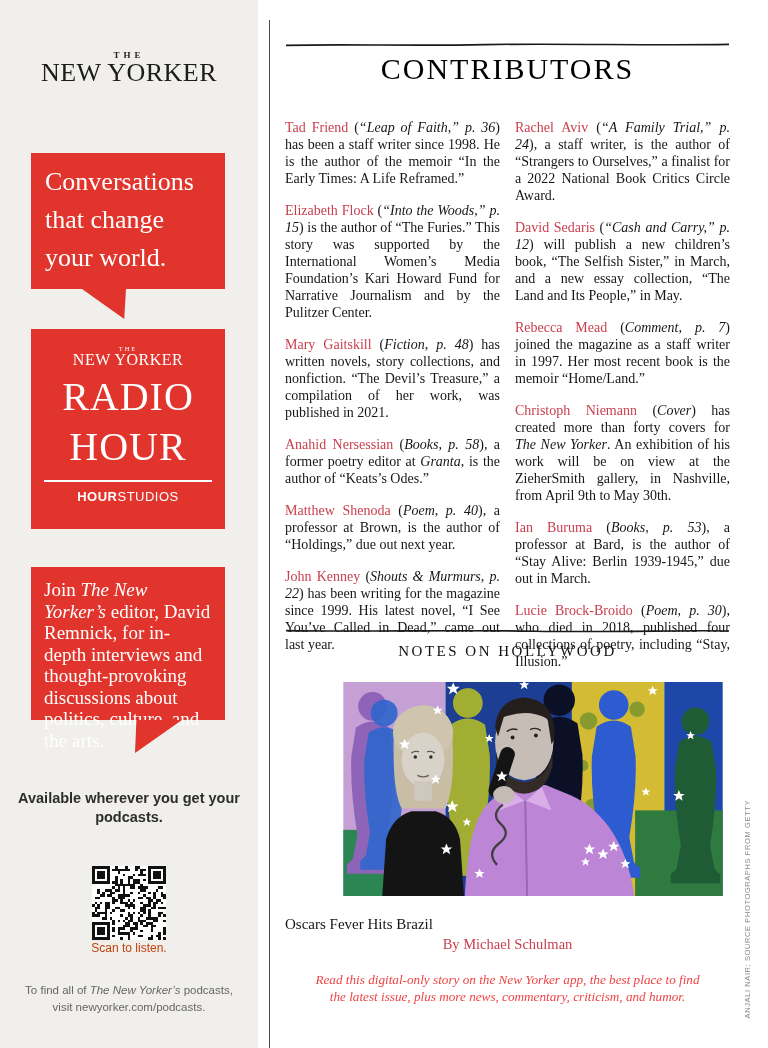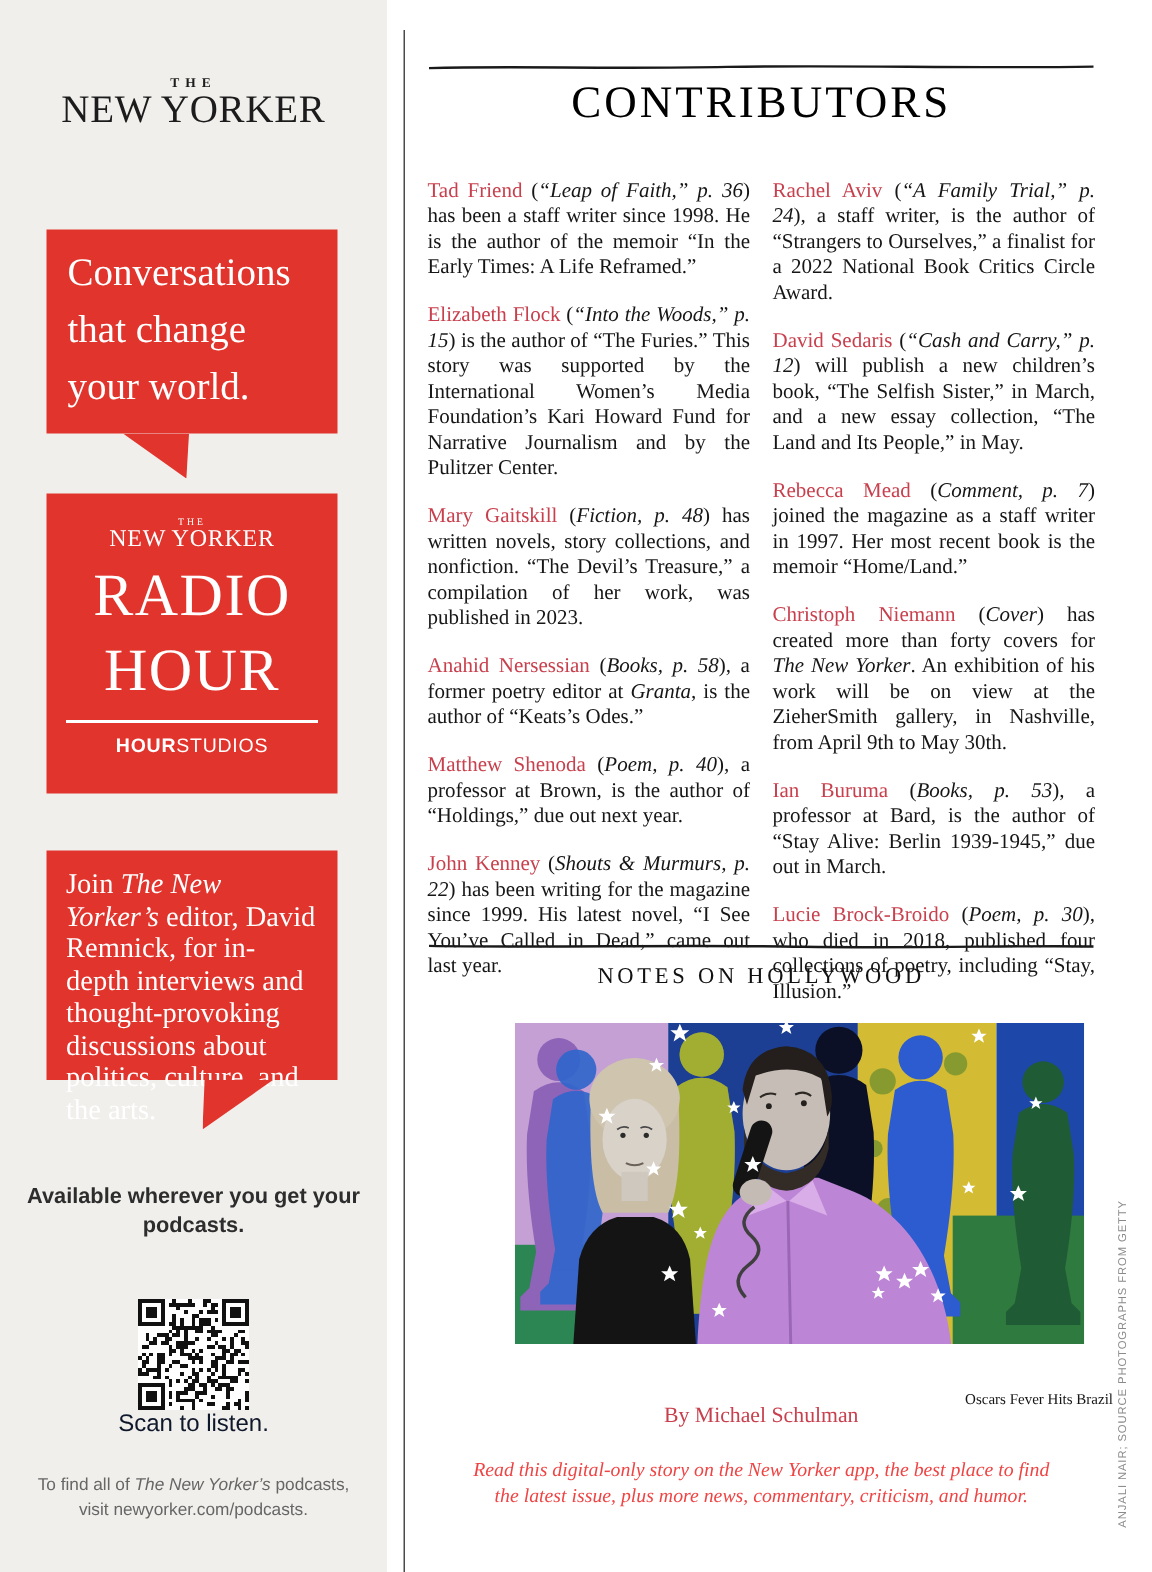--- a/index.html
+++ b/index.html
@@ -33,42 +33,42 @@
   .radio-ny{font-size:16px;letter-spacing:.5px;line-height:1.05;}
   .radio-big{font-size:40px;line-height:44px;letter-spacing:1px;margin-top:6px;}
   .radio-line{height:2px;background:#fff;margin:11px 13px 7px;}
   .radio-studios{font-family:"Liberation Sans",sans-serif;font-size:13px;letter-spacing:.5px;}
   .radio-studios .b{font-weight:700;}
 
   .available{position:absolute;top:789px;left:16px;width:226px;margin:0;text-align:center;
     font-family:"Liberation Sans",sans-serif;font-weight:700;font-size:14.5px;line-height:19px;color:#2d2d2d;}
   .qr{position:absolute;top:866px;left:92px;width:74px;height:74px;}
   .scan{position:absolute;top:941px;left:0;width:258px;margin:0;text-align:center;
-    font-family:"Liberation Sans",sans-serif;font-size:16px;color:#0f172a;}
+    font-family:"Liberation Sans",sans-serif;font-size:12px;color:#c2410c;}
   .sfooter{position:absolute;top:982px;left:8px;width:242px;margin:0;text-align:center;
     font-family:"Liberation Sans",sans-serif;font-size:11.5px;line-height:17px;color:#666;}
   .sfooter .i{font-style:italic;}
 
   .vrule{position:absolute;left:269px;top:20px;width:1px;height:1028px;background:#4a4a4a;}
 
   
   .main{position:absolute;left:285px;top:0;width:445px;height:1048px;}
   .rule{position:absolute;left:0;width:445px;height:6px;}
   .rule1{top:42px;} .rule2{top:628px;}
   .title{position:absolute;top:52px;left:0;width:100%;margin:0;text-align:center;
     font-weight:400;font-size:30px;letter-spacing:2px;color:#000000;}
   .columns{position:absolute;top:119px;left:0;width:445px;display:flex;gap:15px;}
   .col{width:215px;}
   .bio{margin:0 0 15px;font-size:14px;line-height:17px;text-align:justify;color:#161616;}
   .bio .name{color:var(--name-red);}
   .bio .i{font-style:italic;}
   .section-title{position:absolute;top:643px;left:0;width:100%;margin:0;text-align:center;
     font-weight:400;font-size:15px;letter-spacing:2.5px;color:#111;}
   .illo{position:absolute;top:682px;left:53px;width:390px;height:214px;}
-  .cap-title{position:absolute;top:916px;left:0;width:100%;margin:12px;text-align:right;font-size:10px;color:#161616;}
+  .cap-title{position:absolute;top:916px;left:0;width:100%;margin:0;text-align:left;font-size:15px;color:#161616;}
   .cap-byline{position:absolute;top:936px;left:0;width:100%;margin:0;text-align:center;font-size:14.5px;color:var(--name-red);}
   .endnote{position:absolute;top:972px;left:0;width:100%;margin:0;text-align:center;
     font-style:italic;font-size:13.2px;line-height:16.5px;color:#ef4444;}
 
   .credit{position:absolute;right:25px;top:800px;margin:0;white-space:nowrap;
     transform-origin:100% 0;transform:rotate(-90deg);
     font-family:"Liberation Sans",sans-serif;font-size:7.5px;letter-spacing:.6px;color:#8a8a8a;}
 </style>
 </head>
 <body>
@@ -389,21 +389,21 @@
     <svg class="rule rule1" viewBox="0 0 445 6" preserveAspectRatio="none">
       <path d="M1 3.4 C 60 1.8, 120 4.2, 200 2.6 C 280 1.2, 360 3.8, 444 2.4" stroke="#1a1a1a" stroke-width="1.6" fill="none"></path>
     </svg>
 
     <h1 class="title">CONTRIBUTORS</h1>
 
     <div class="columns">
       <div class="col">
         <p class="bio"><span class="name">Tad Friend</span><span> (</span><span class="i">“Leap of Faith,” p. 36</span><span>) has been a staff writer since 1998. He is the author of the memoir “In the Early Times: A Life Reframed.”</span></p>
         <p class="bio"><span class="name">Elizabeth Flock</span><span> (</span><span class="i">“Into the Woods,” p. 15</span><span>) is the author of “The Furies.” This story was supported by the International Women’s Media Foundation’s Kari Howard Fund for Narrative Journalism and by the Pulitzer Center.</span></p>
-        <p class="bio"><span class="name">Mary Gaitskill</span><span> (</span><span class="i">Fiction, p. 48</span><span>) has written novels, story collections, and nonfiction. “The Devil’s Treasure,” a compilation of her work, was published in 2023.</span></p>
+        <p class="bio"><span class="name">Mary Gaitskill</span><span> (</span><span class="i">Fiction, p. 48</span><span>) has written novels, story collections, and nonfiction. “The Devil’s Treasure,” a compilation of her work, was published in 2021.</span></p>
         <p class="bio"><span class="name">Anahid Nersessian</span><span> (</span><span class="i">Books, p. 58</span><span>), a former poetry editor at </span><span class="i">Granta</span><span>, is the author of “Keats’s Odes.”</span></p>
         <p class="bio"><span class="name">Matthew Shenoda</span><span> (</span><span class="i">Poem, p. 40</span><span>), a professor at Brown, is the author of “Holdings,” due out next year.</span></p>
         <p class="bio"><span class="name">John Kenney</span><span> (</span><span class="i">Shouts &amp; Murmurs, p. 22</span><span>) has been writing for the magazine since 1999. His latest novel, “I See You’ve Called in Dead,” came out last year.</span></p>
       </div>
       <div class="col">
         <p class="bio"><span class="name">Rachel Aviv</span><span> (</span><span class="i">“A Family Trial,” p. 24</span><span>), a staff writer, is the author of “Strangers to Ourselves,” a finalist for a 2022 National Book Critics Circle Award.</span></p>
         <p class="bio"><span class="name">David Sedaris</span><span> (</span><span class="i">“Cash and Carry,” p. 12</span><span>) will publish a new children’s book, “The Selfish Sister,” in March, and a new essay collection, “The Land and Its People,” in May.</span></p>
         <p class="bio"><span class="name">Rebecca Mead</span><span> (</span><span class="i">Comment, p. 7</span><span>) joined the magazine as a staff writer in 1997. Her most recent book is the memoir “Home/Land.”</span></p>
         <p class="bio"><span class="name">Christoph Niemann</span><span> (</span><span class="i">Cover</span><span>) has created more than forty covers for </span><span class="i">The New Yorker</span><span>. An exhibition of his work will be on view at the ZieherSmith gallery, in Nashville, from April 9th to May 30th.</span></p>
         <p class="bio"><span class="name">Ian Buruma</span><span> (</span><span class="i">Books, p. 53</span><span>), a professor at Bard, is the author of “Stay Alive: Berlin 1939-1945,” due out in March.</span></p>

